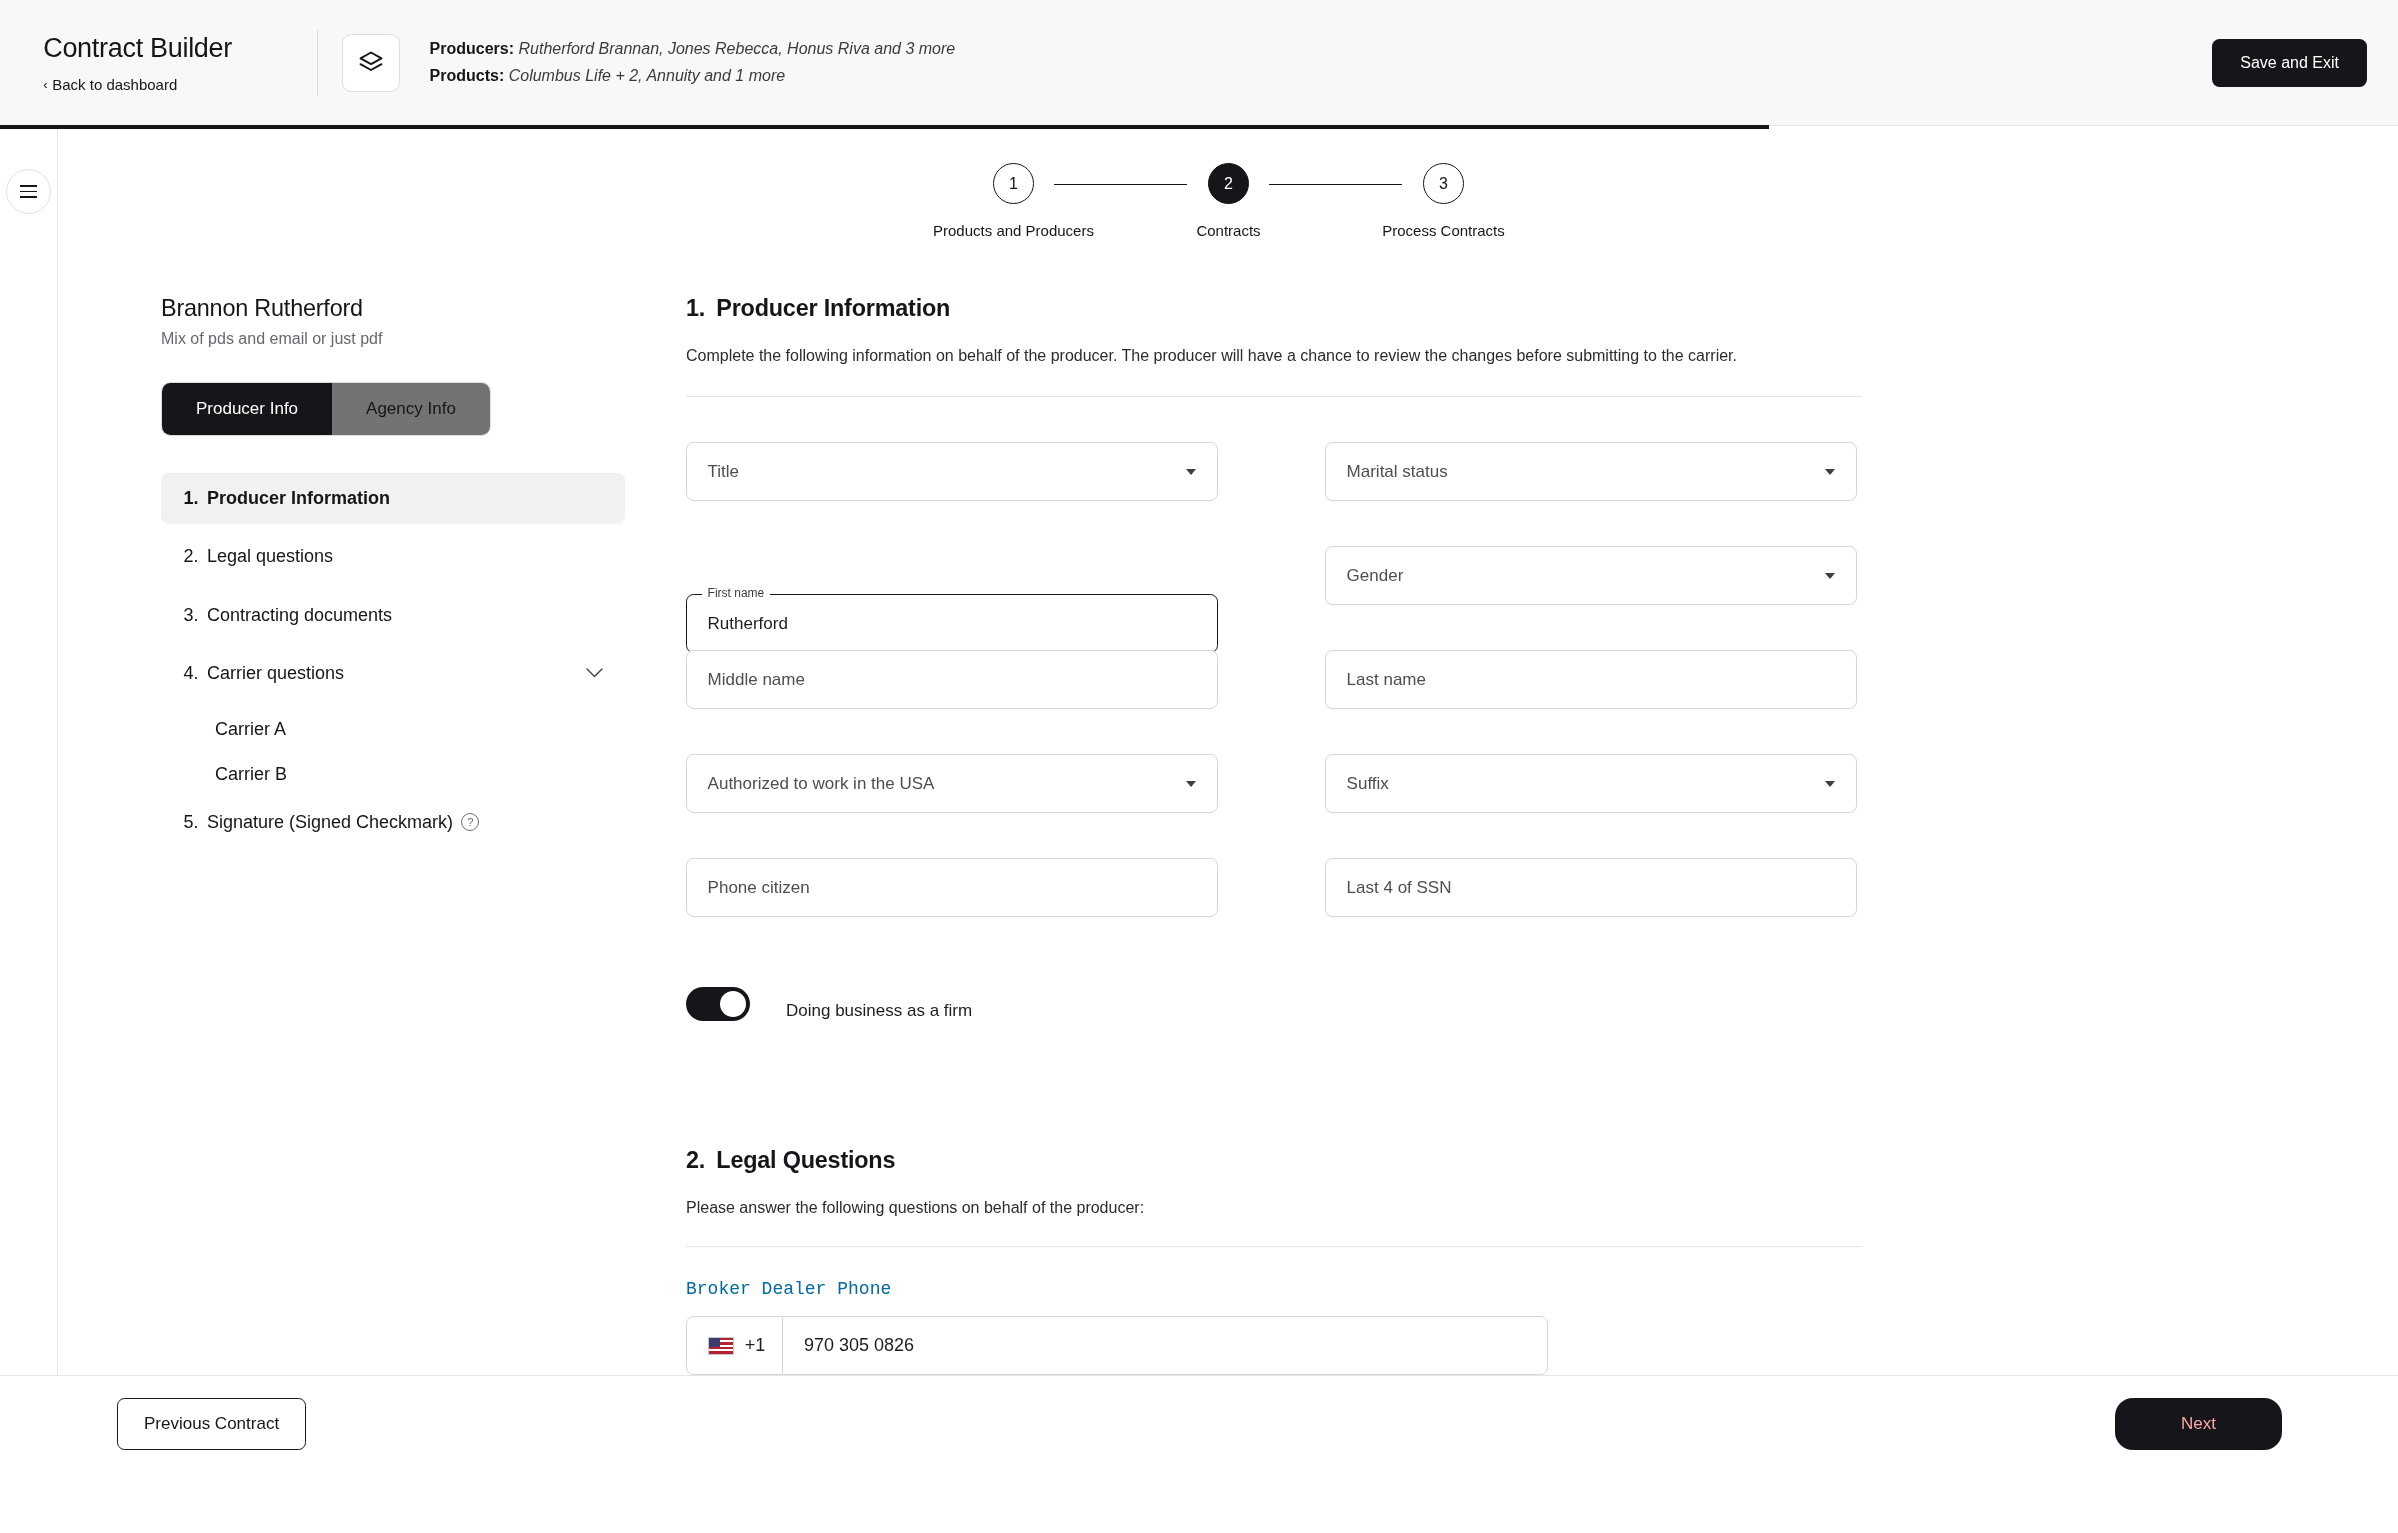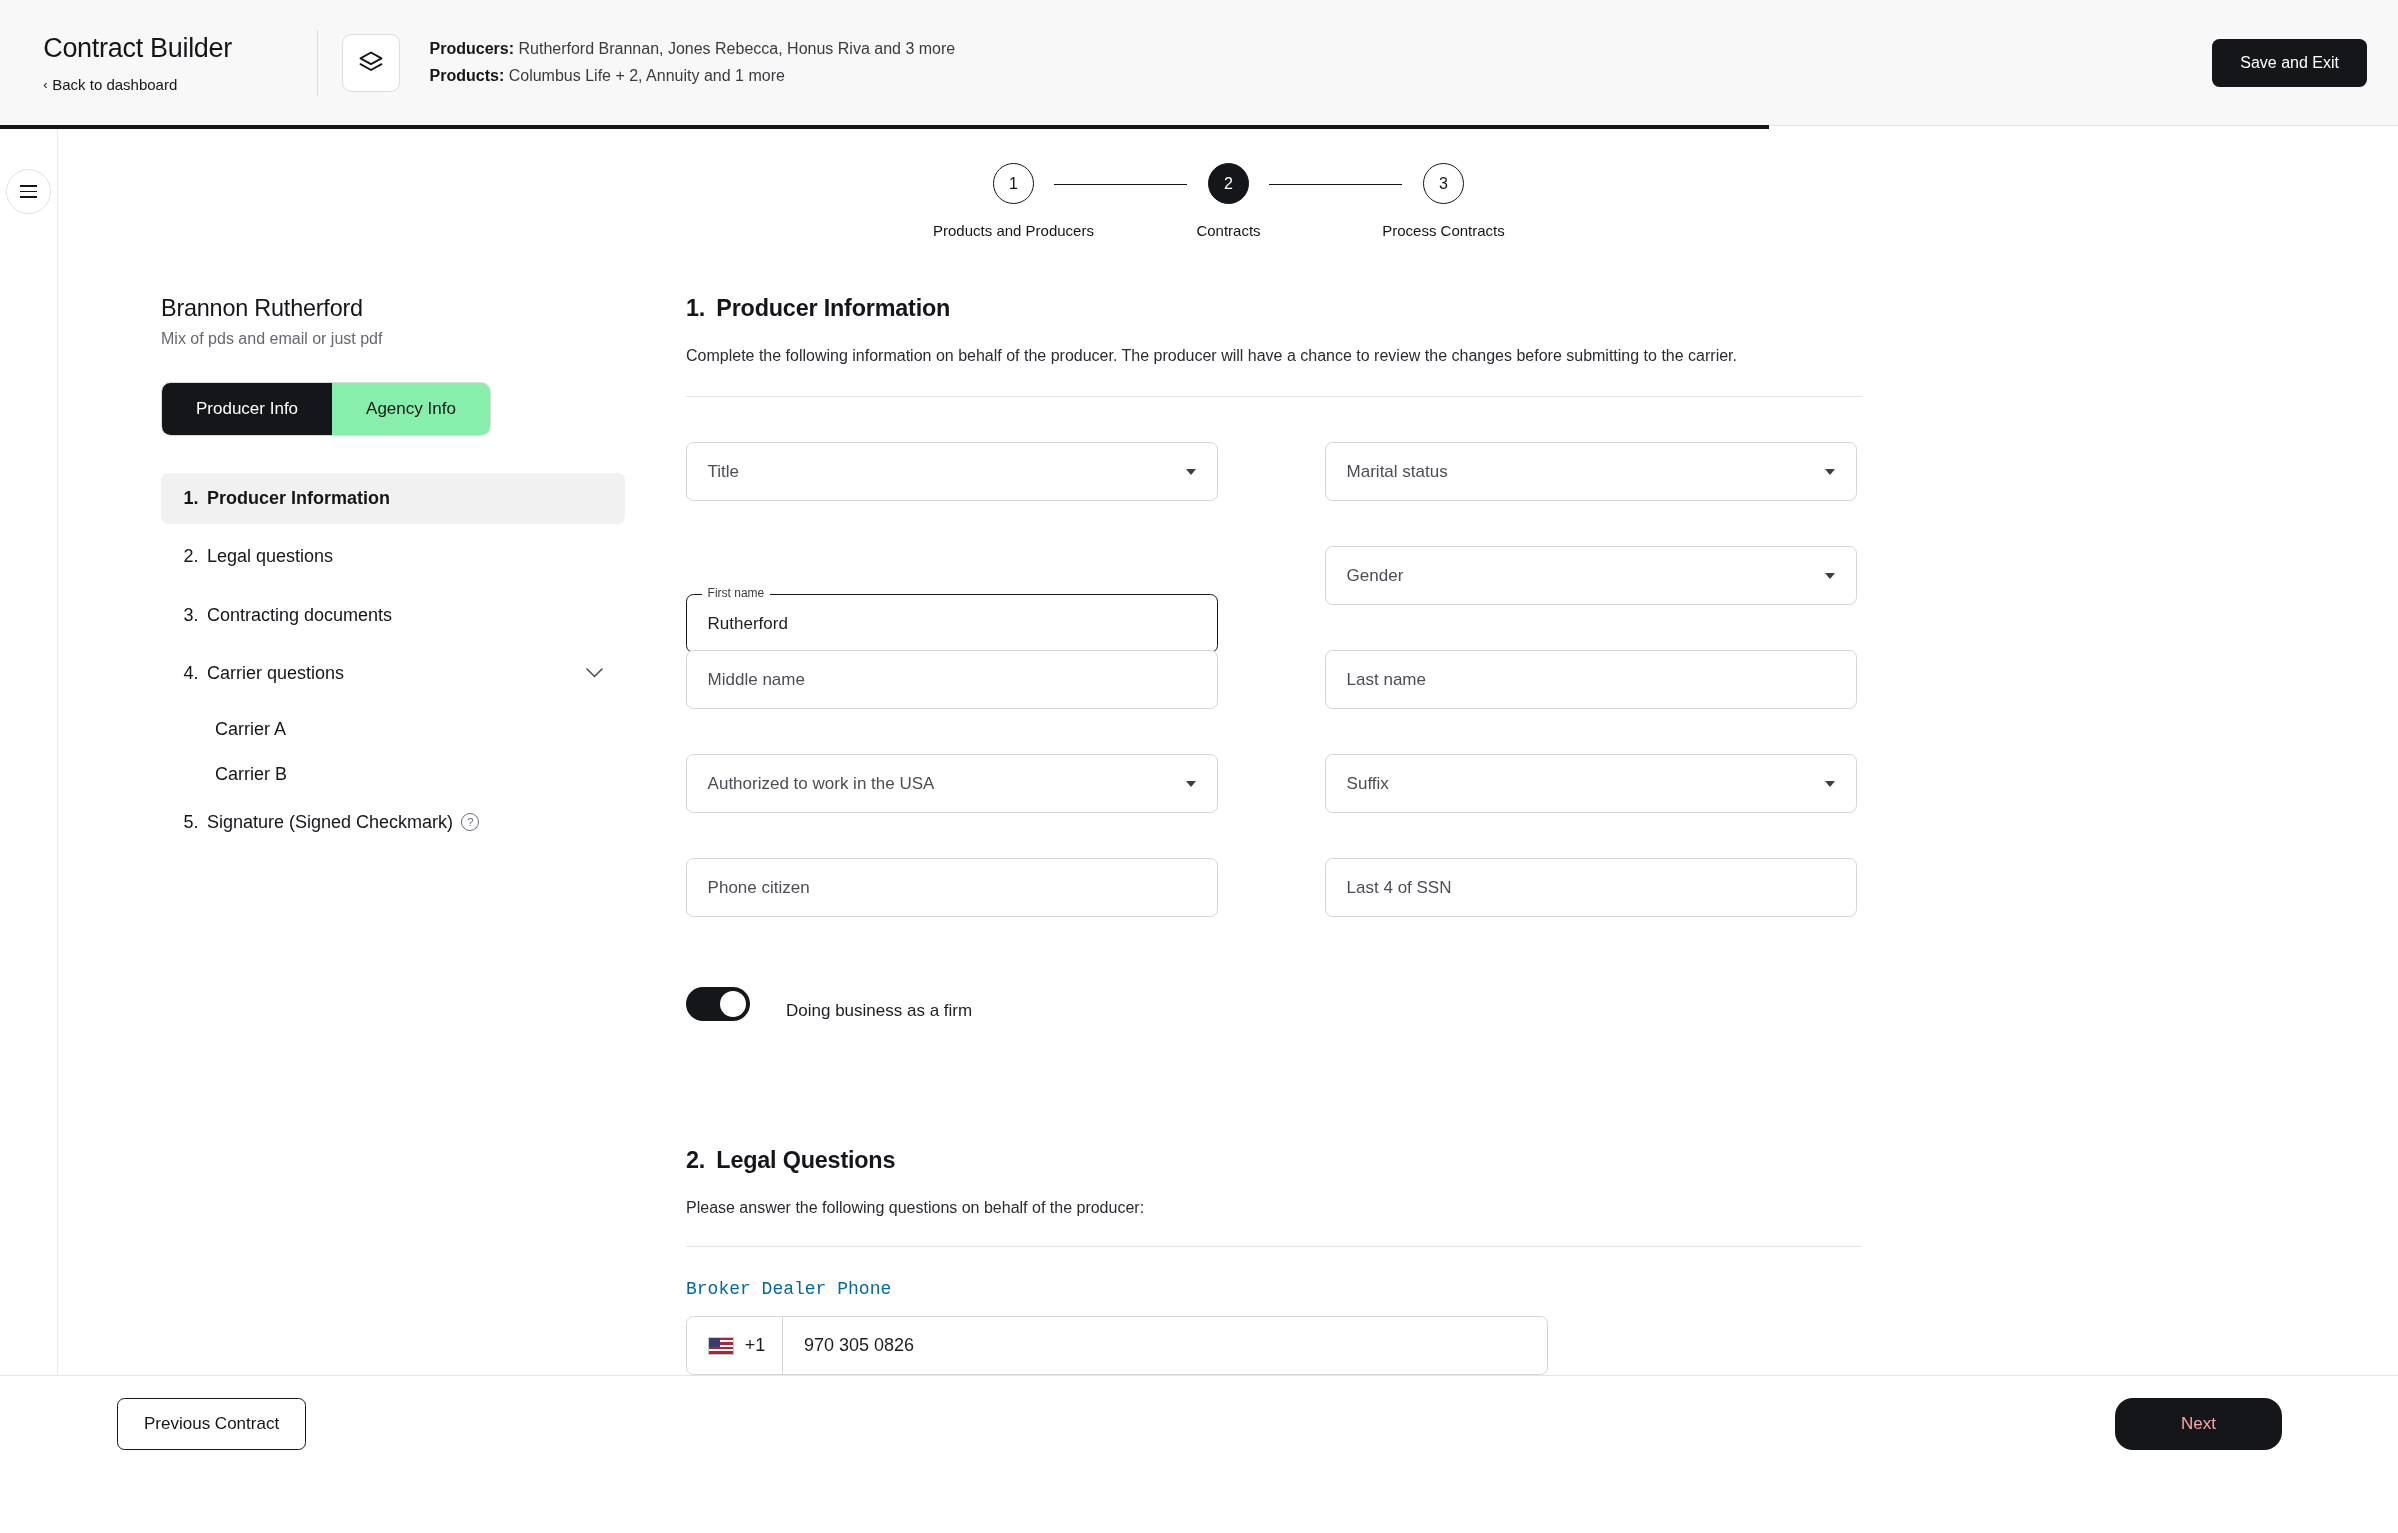--- a/index.html
+++ b/index.html
@@ -47,21 +47,21 @@
   .stack-icon-box {
     width: 58px; height: 58px;
     border: 0.9px solid #dddddd;
     border-radius: 9.4px;
     background: #fff;
     display: flex; align-items: center; justify-content: center;
     margin-right: 30px;
   }
   .summary { font-size: 16px; line-height: 1.65; }
   .summary .lbl { font-weight: bold; }
-  .summary .val { color: #3a3b40; }
+  .summary .val { color: #3a3b40; font-style: italic; }
   .topbar-spacer { flex: 1; }
   .save-exit {
     background: #15161a;
     color: #ffffff;
     border: none;
     border-radius: 7.5px;
     font-size: 16px;
     padding: 15px 28px;
     cursor: pointer;
     font-family: "Liberation Sans", sans-serif;
@@ -173,21 +173,21 @@
   .toggle-group {
     display: inline-flex;
     border: 0.9px solid #dadada;
     border-radius: 9.4px;
     overflow: hidden;
     margin-bottom: 37px;
   }
   .toggle-btn {
     font-size: 17px;
     padding: 16px 34px;
-    background: #86efac;
+    background: #737373;
     color: #15161a;
     cursor: pointer;
     border: none;
     font-family: "Liberation Sans", sans-serif;
   }
   .toggle-btn.active { background: #15161a; color: #ffffff; }
 
   .nav-list { width: 464px; }
   .nav-item {
     font-size: 18px;

